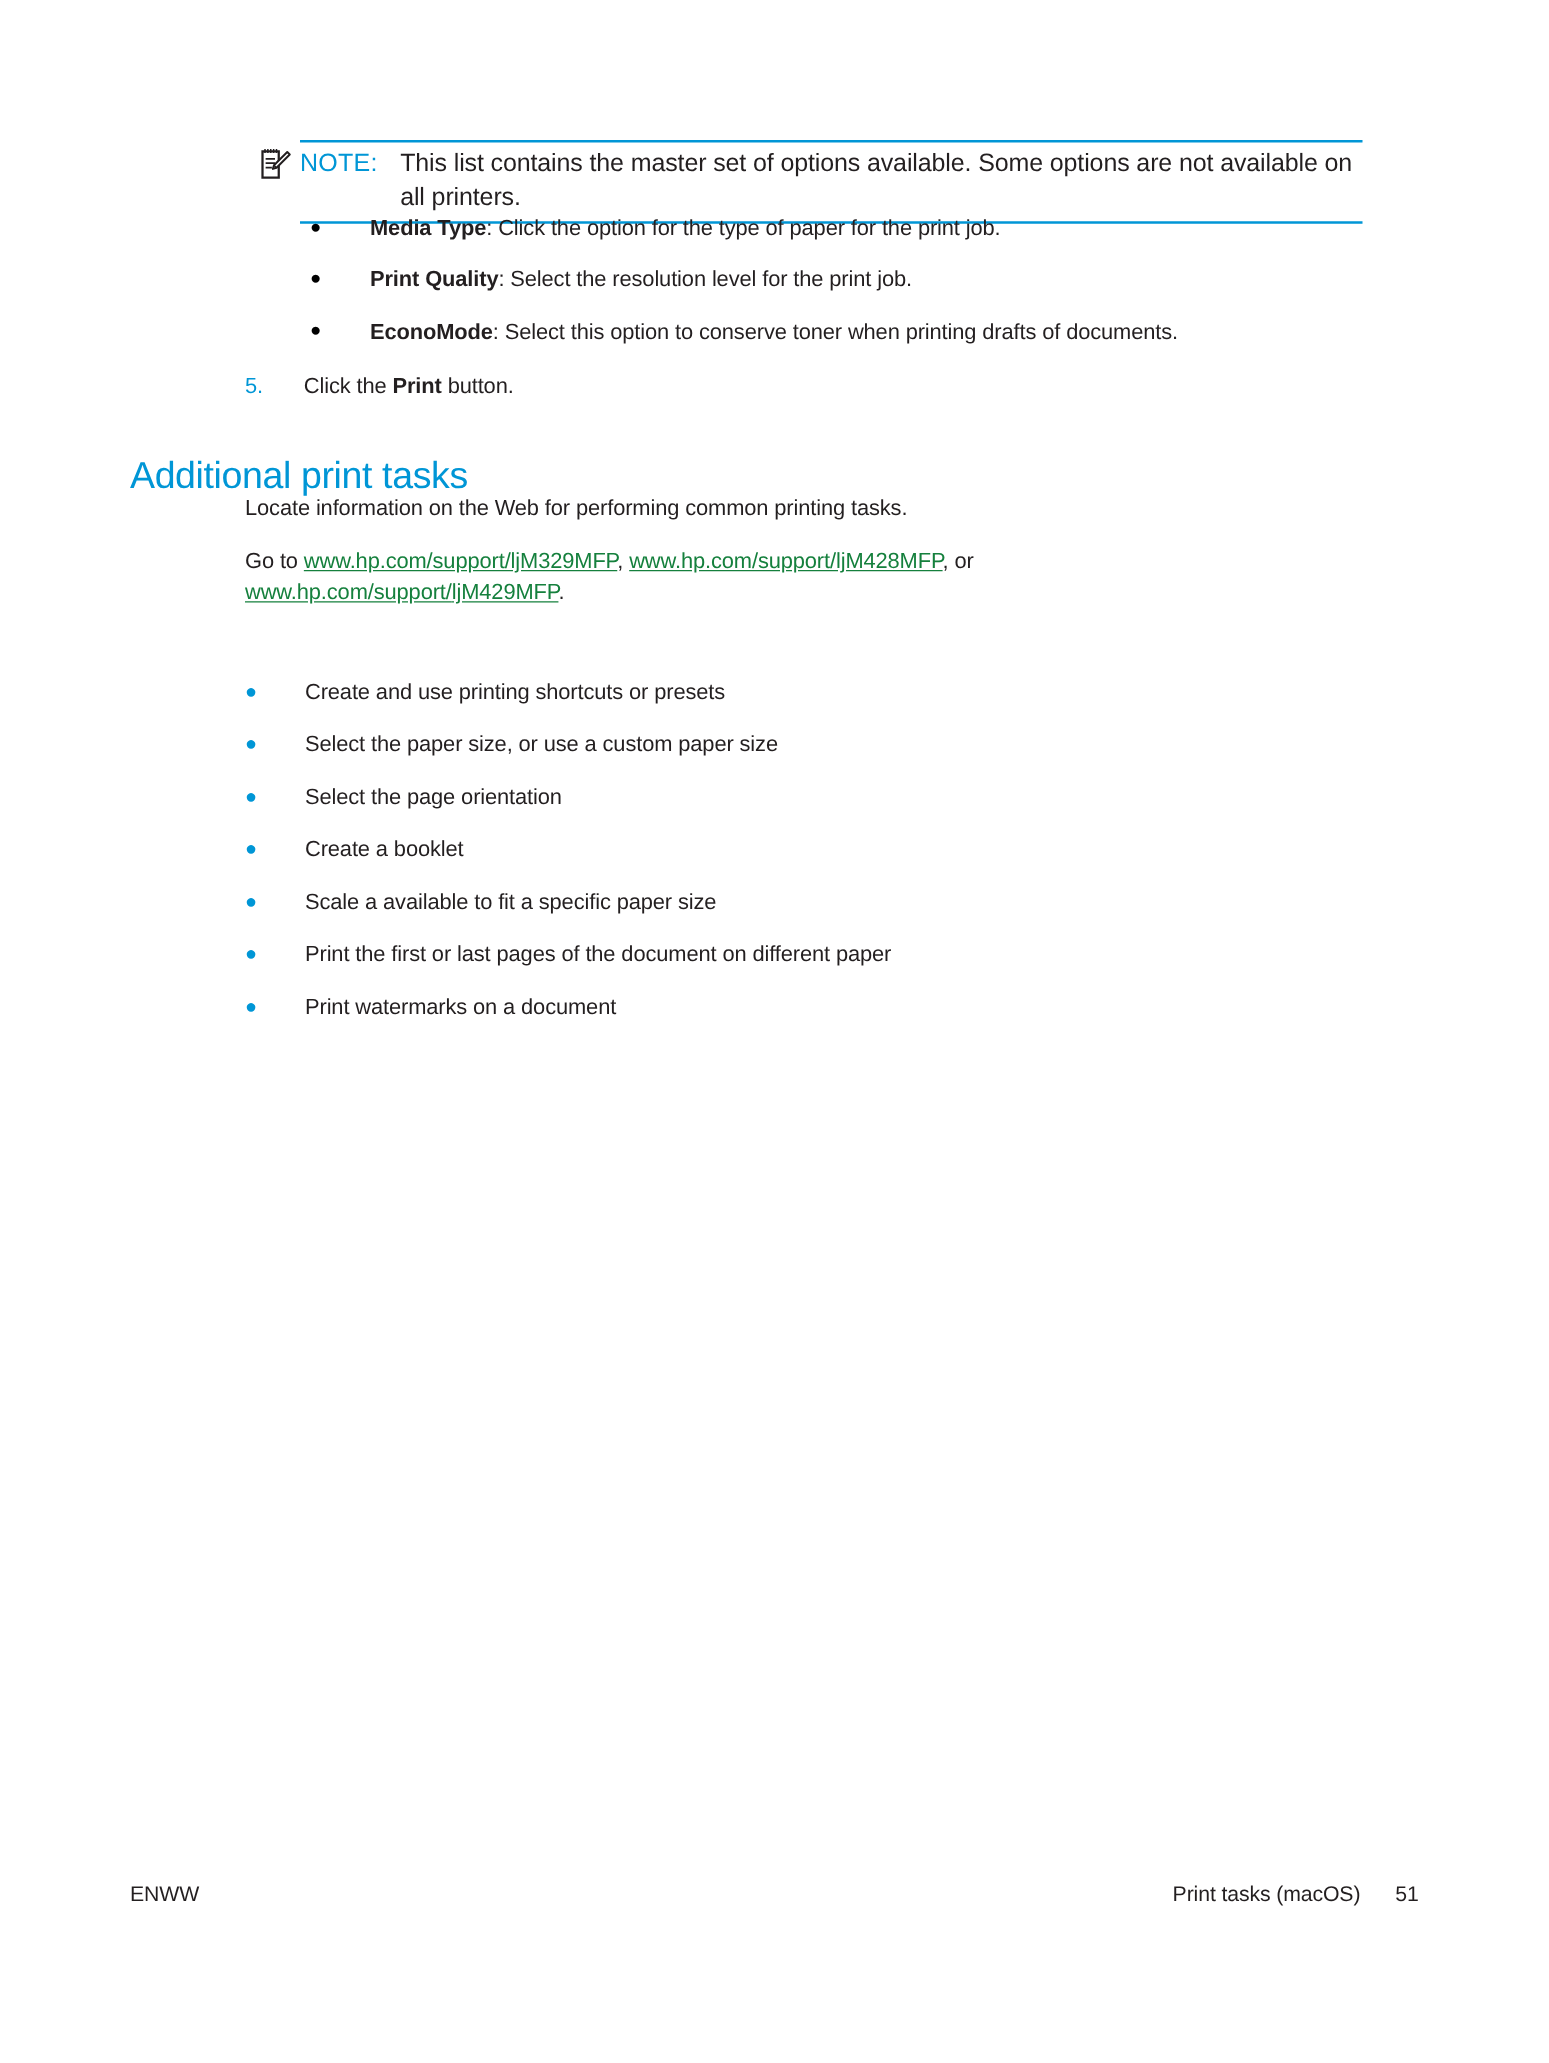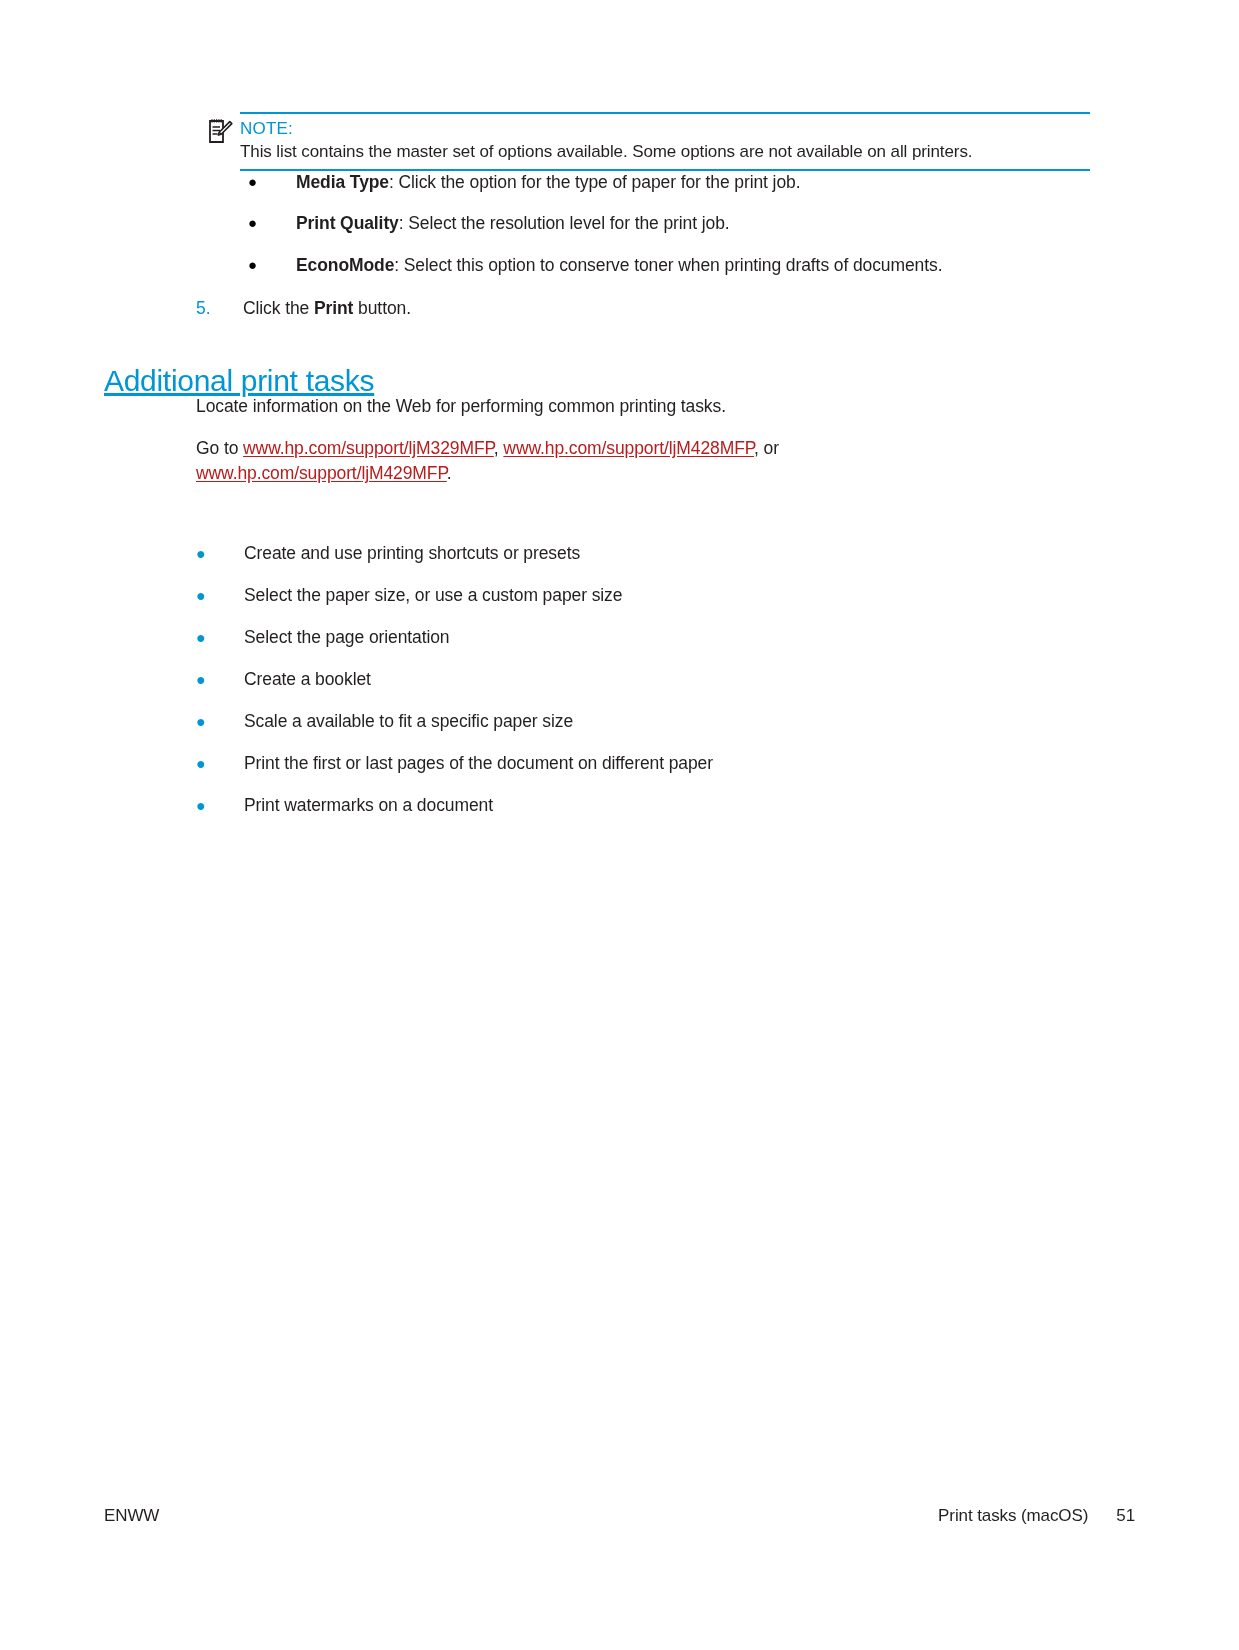--- a/index.html
+++ b/index.html
@@ -30,23 +30,22 @@
   }
   .note-rule {
     height: 2px;
     background: #0096d6;
     width: 100%;
   }
   .note-body {
     display: flex;
     align-items: baseline;
     padding: 4px 0 5px 0;
-    font-size: 17px;
+    font-size: 20px;
     line-height: 1.35;
-    flex-direction: column;
   }
   .note-label {
     color: #0096d6;
     font-weight: 400;
     white-space: nowrap;
     margin-right: 18px;
     letter-spacing: 0.2px;
   }
   .note-text {
     color: #231f20;
@@ -110,26 +109,25 @@
   
   .h1 {
     position: absolute;
     left: 104px;
     top: 343px;
     font-size: 30px;
     font-weight: 400;
     color: #0096d6;
     letter-spacing: -0.3px;
     line-height: 1.2;
-    text-decoration: underline;
   }
 
   
   a.hp-link {
-    color: #b91c1c;
+    color: #15803d;
     text-decoration: underline;
     text-underline-offset: 2px;
   }
 
   
   .footer {
     position: absolute;
     left: 104px;
     right: 104px;
     top: 1506px;

